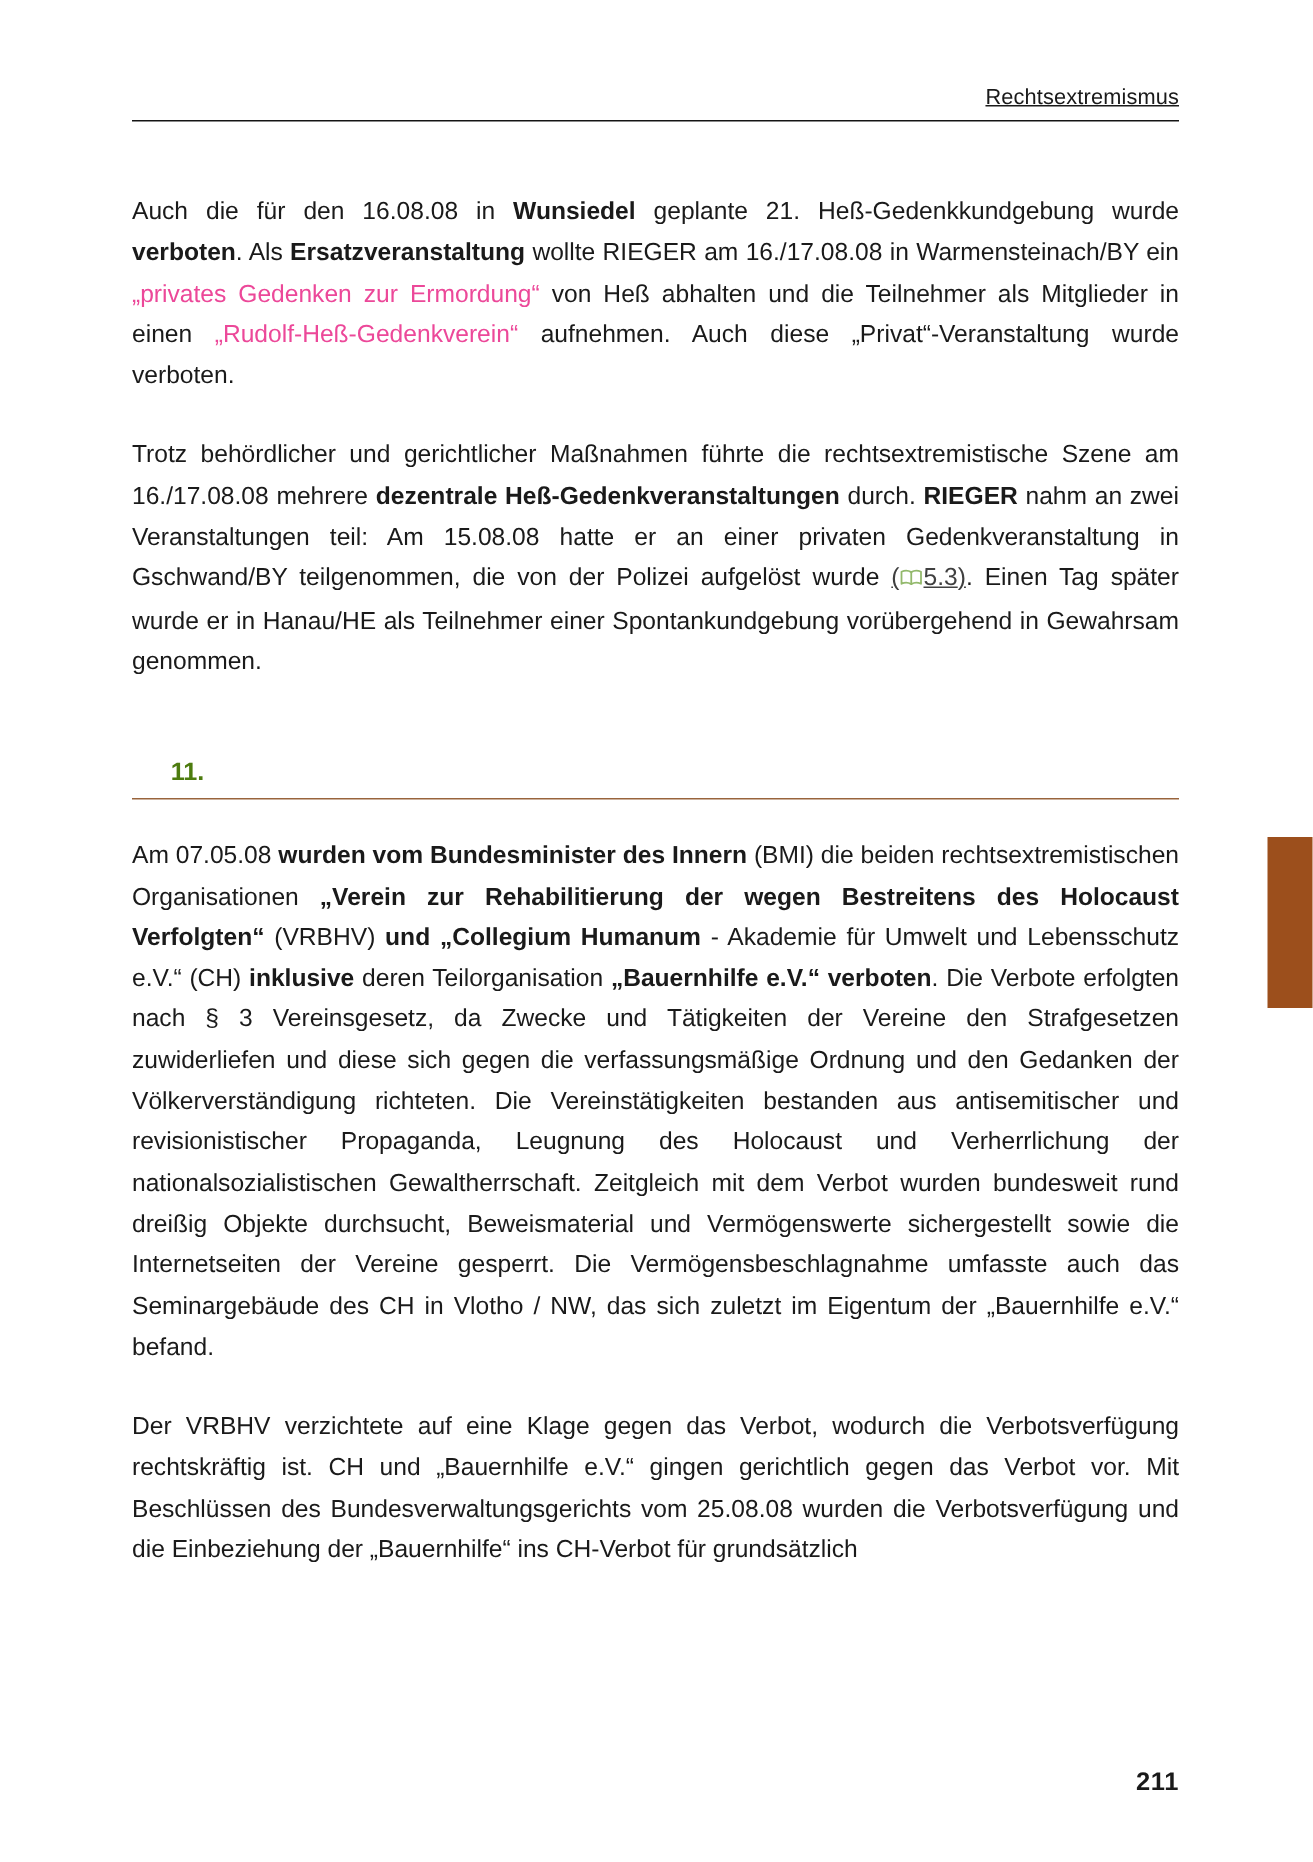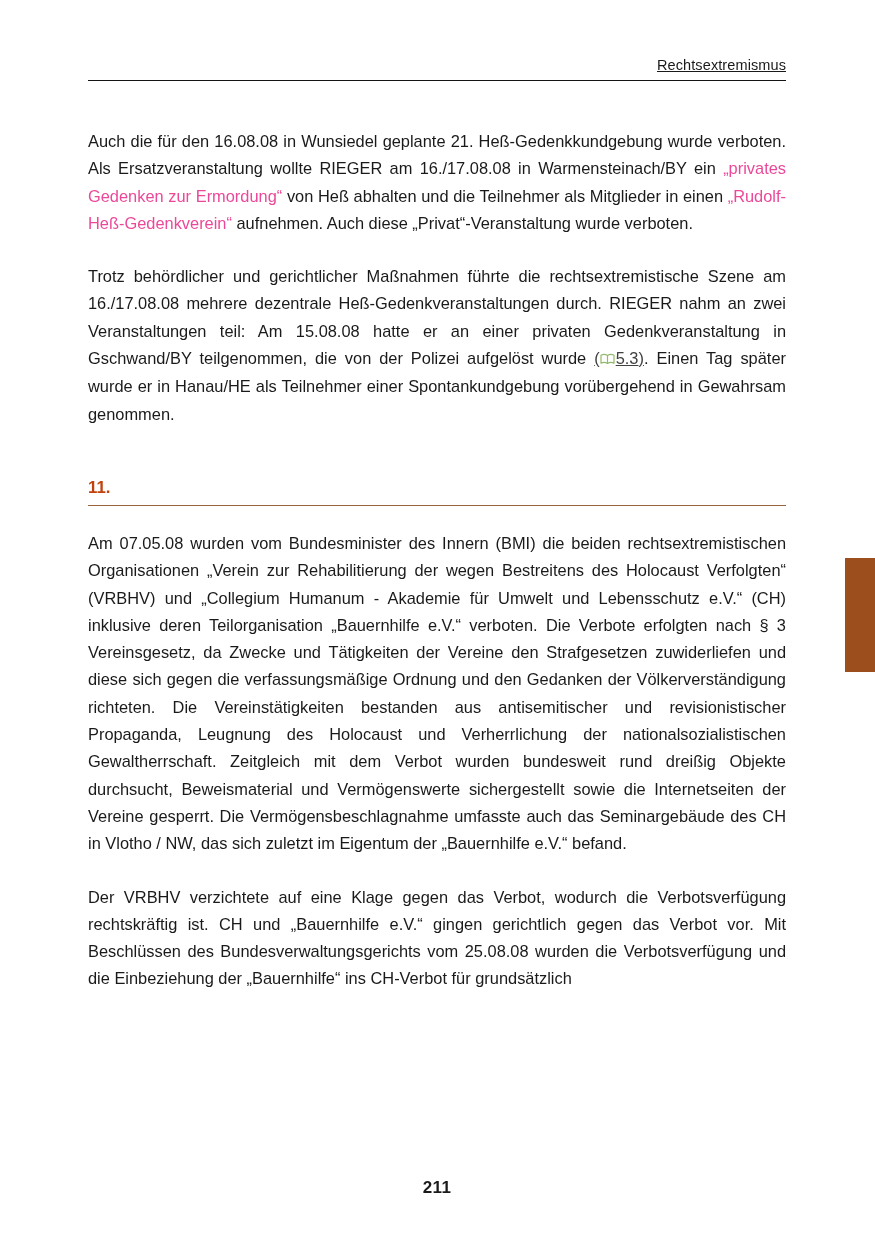--- a/index.html
+++ b/index.html
@@ -58,21 +58,21 @@
     margin: 0 0 26px 0;
     font-size: 16.4px;
     line-height: 27.3px;
     text-align: justify;
     text-justify: inter-word;
     color: #1a1a1a;
     hyphens: manual;
   }
   p.para:last-child { margin-bottom: 16px; }
 
-  b, strong { font-weight: 400; }
+  b, strong { font-weight: 700; }
 
   .link {
     color: #ec4899;
   }
 
   .xref {
     color: #404040;
     white-space: nowrap;
     text-decoration: underline;
   }
@@ -84,21 +84,22 @@
 
   
   .section-heading {
     margin: 0 0 24px 0;
     padding-bottom: 7px;
     border-bottom: 1.8px solid #99643c;
     display: flex;
     align-items: baseline;
     font-size: 16.8px;
     font-weight: 700;
-    color: #c2410c;
+    color: #4d7c0f;
+    text-align: center;
   }
   .section-heading .sh-number {
     width: 74px;
     flex: 0 0 74px;
   }
   .section-heading .sh-title {
     flex: 1 1 auto;
   }
   .spacer-before-heading { height: 24px; }
 
@@ -111,21 +112,21 @@
     height: 114px;
     background: #9c4f1c;
   }
 
   
   .folio {
     position: absolute;
     left: 88px;
     top: 1178px;
     width: 698px;
-    text-align: center;
+    text-align: right;
     font-size: 17px;
     font-weight: 700;
     color: #1a1a1a;
     letter-spacing: 0.4px;
   }
 </style>
 </head>
 <body>
 
 <div class="page">

